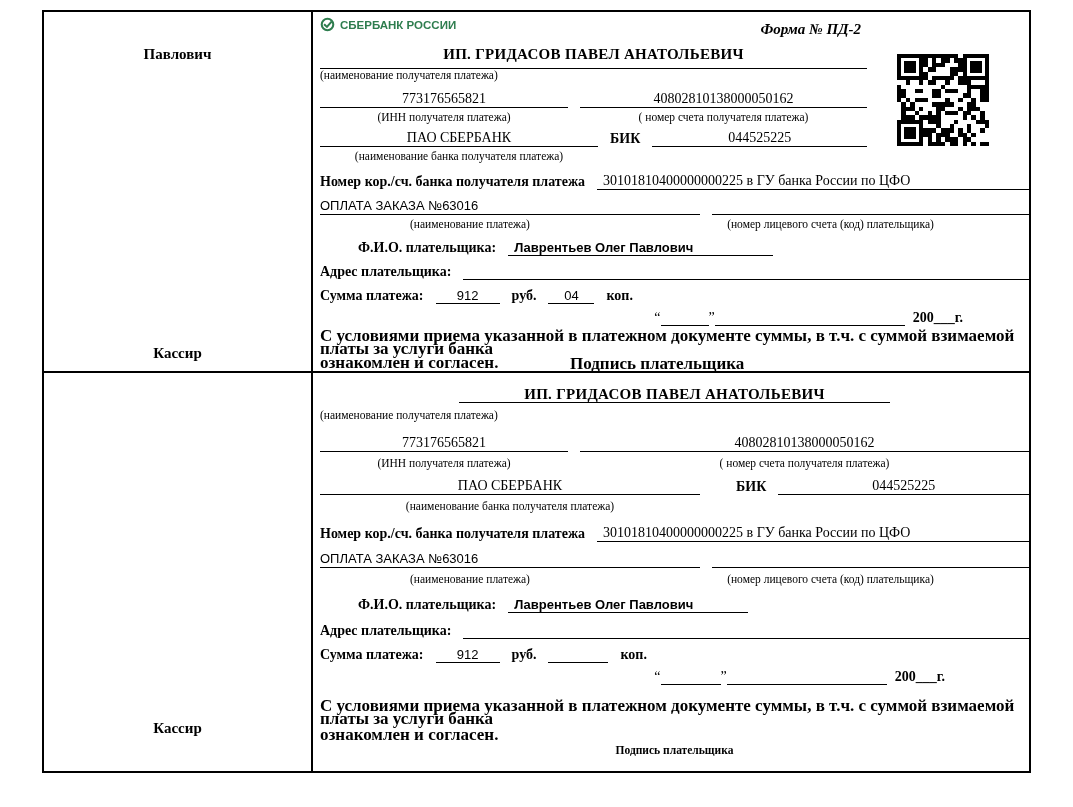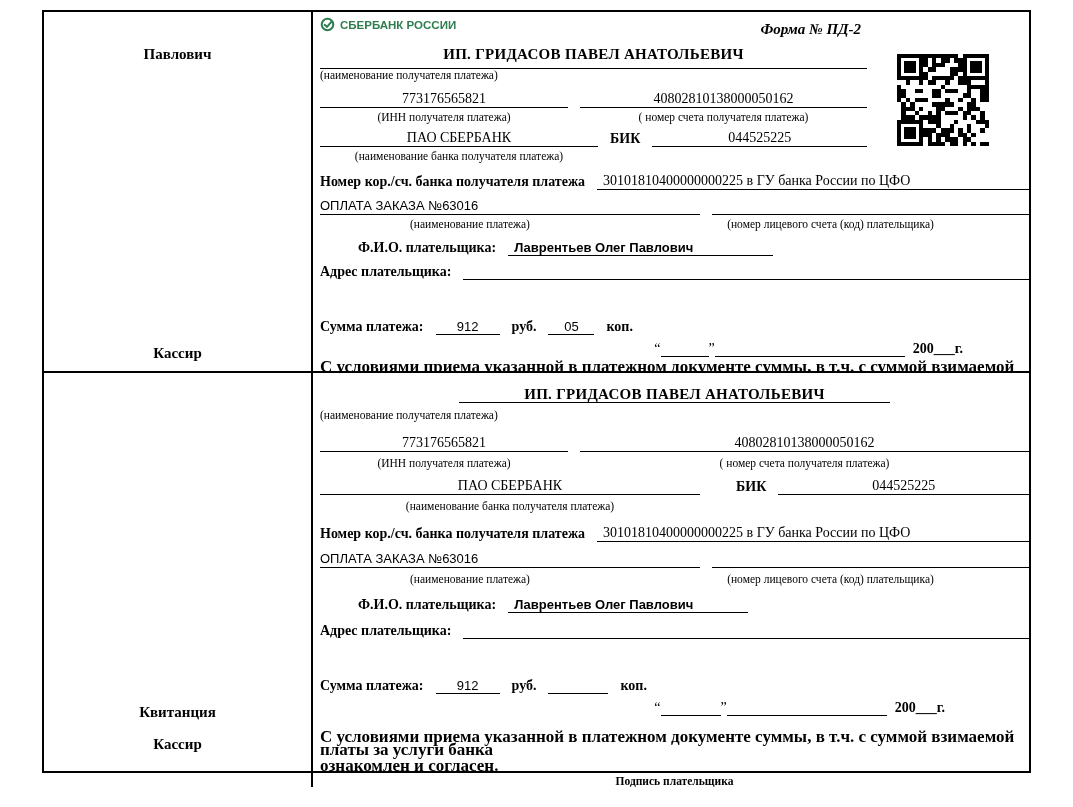--- a/index.html
+++ b/index.html
@@ -30,21 +30,21 @@
   .title-row2 .doc-title{padding:0 65px;}
   .cap-row{height:15px;text-align:left;}
   .cap{font-size:11.5px;}
   .row{display:flex;align-items:flex-end;column-gap:12px;}
   .frow{height:24px;}
   .caprow{height:15px;}
   .corr-row{height:25px;margin-top:3px;}
   .oplata-row{height:25px;}
   .fio-row{height:24px;margin-top:2px;margin-left:38px;}
   .addr-row{height:24px;}
-  .summa-row{height:24px;margin-top:31px;}
+  .summa-row{height:24px;}
   .date-row{height:22px;justify-content:flex-end;padding-right:66px;column-gap:0;}
   .sec2 .frow{height:26px;}
   .sec2 .caprow{height:17px;}
   .sec2 .cap-row{height:17px;}
   .sec2 .corr-row{height:27px;}
   .sec2 .oplata-row{height:26px;}
   .sec2 .fio-row{height:26px;}
   .sec2 .addr-row{height:26px;}
   .sec2 .date-row{padding-right:84px;}
 
@@ -583,41 +583,40 @@
           <span class="box w265 ul fill pad6">Лаврентьев Олег Павлович</span>
         </div>
         <div class="row addr-row">
           <span class="lbl">Адрес плательщика:</span>
           <span class="box grow ul"></span>
         </div>
         <div class="row summa-row">
           <span class="lbl">Сумма платежа:</span>
           <span class="box w64 ul ctr fill">912</span>
           <span class="lbl">руб.</span>
-          <span class="box w46 ul ctr fill">05</span>
+          <span class="box w46 ul ctr fill">04</span>
           <span class="lbl">коп.</span>
         </div>
         <div class="row date-row">
           <span class="q">“</span>
           <span class="box w48 ul"></span>
           <span class="q">”</span>
           <span class="box w190 ul"></span>
           <span class="yr">200___г.</span>
         </div>
         <div class="agr">С условиями приема указанной в платежном документе суммы, в т.ч. с суммой взимаемой платы за услуги банка</div>
         <div class="agr sigline">
           <span>ознакомлен и согласен.</span>
           <span class="sig">Подпись плательщика</span>
         </div>
       </div>
     </div>
 
     <div class="section sec2">
       <div class="left-cell">
-        <div class="sec-title-abs">Квитанция</div>
         <div class="cashier">Кассир</div>
       </div>
       <div class="right-cell">
         <div class="title-row2">
           <span class="doc-title ul">ИП. ГРИДАСОВ ПАВЕЛ АНАТОЛЬЕВИЧ</span>
         </div>
         <div class="cap-row cap">(наименование получателя платежа)</div>
         <div class="row frow">
           <span class="box w248 ul ctr val">773176565821</span>
           <span class="box grow ul ctr val">40802810138000050162</span>

